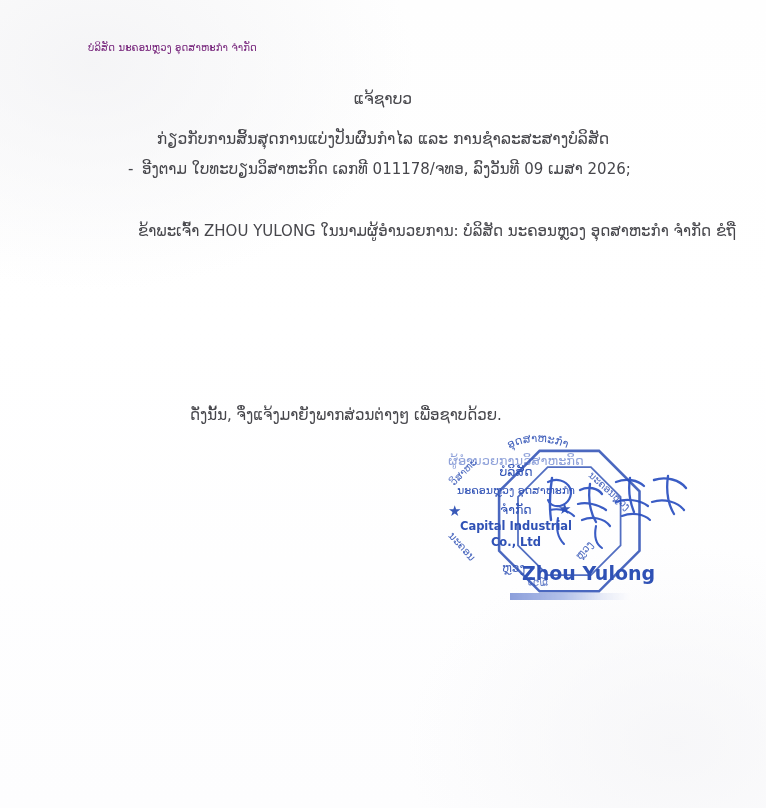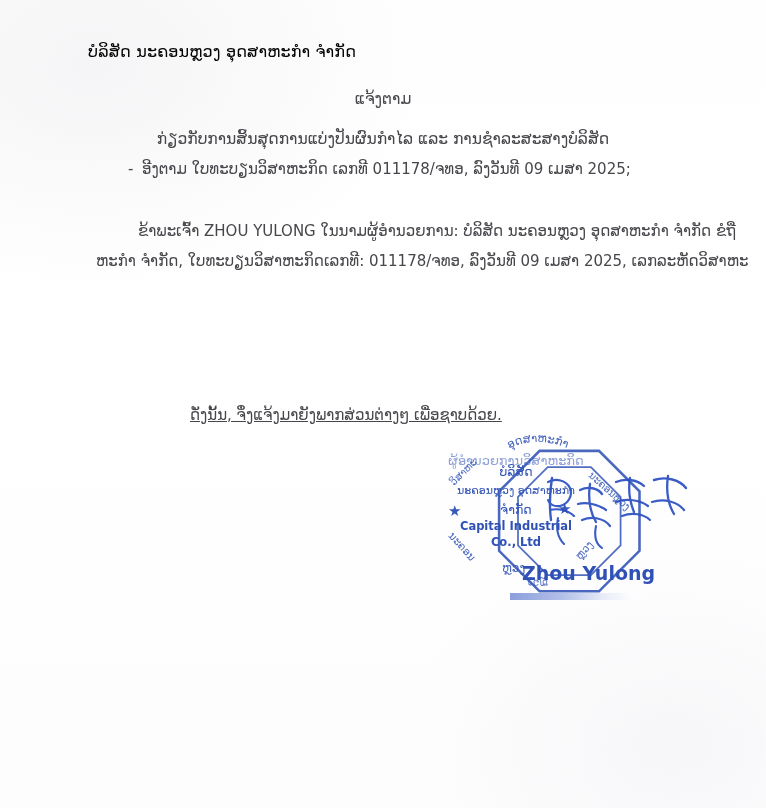--- a/index.html
+++ b/index.html
@@ -30,23 +30,23 @@
     position: absolute;
     inset: 0;
     color: #4a4a4f;
   }
 
   
   .company-line {
     position: absolute;
     left: 88px;
     top: 42px;
-    font-size: 16px;
+    font-size: 10px;
     letter-spacing: 0.15px;
-    color: #000000;
+    color: #701a75;
     white-space: nowrap;
   }
 
   
   .title-block {
     position: absolute;
     left: 0;
     top: 88px;
     width: 766px;
     text-align: center;
@@ -106,21 +106,20 @@
     left: 96px;
     top: 400px;
     width: 578px;
   }
   .closing-line {
     font-size: 15px;
     color: #46464b;
     line-height: 30px;
     padding-left: 94px;
     white-space: nowrap;
-    text-decoration: underline;
   }
 
   
   .seal-zone {
     position: absolute;
     left: 430px;
     top: 432px;
     width: 260px;
     height: 170px;
   }
@@ -154,33 +153,32 @@
 </head>
 <body>
 
 <div class="page"></div>
 
 <div class="doc">
 
   <div class="company-line">ບໍລິສັດ ນະຄອນຫຼວງ ອຸດສາຫະກຳ ຈຳກັດ</div>
 
   <div class="title-block">
-    <div class="title-main">ແຈ້ງຕາມ</div>
+    <div class="title-main">ແຈ້ຊາບວ</div>
     <div class="title-sub">ກ່ຽວກັບການສິ້ນສຸດການແບ່ງປັນຜົນກຳໄລ ແລະ ການຊຳລະສະສາງບໍລິສັດ</div>
   </div>
 
   <div class="refs">
     <div class="ref-item">
-      <span class="ref-dash">-</span><span>ອີງຕາມ ໃບທະບຽນວິສາຫະກິດ ເລກທີ 011178/ຈທອ, ລົງວັນທີ 09 ເມສາ 2025;</span>
+      <span class="ref-dash">-</span><span>ອີງຕາມ ໃບທະບຽນວິສາຫະກິດ ເລກທີ 011178/ຈທອ, ລົງວັນທີ 09 ເມສາ 2026;</span>
     </div>
   </div>
 
   <div class="body-para">
     <div class="body-line indent">ຂ້າພະເຈົ້າ ZHOU YULONG ໃນນາມຜູ້ອຳນວຍການ: ບໍລິສັດ ນະຄອນຫຼວງ ອຸດສາຫະກຳ ຈຳກັດ ຂໍຖື</div>
-    <div class="body-line">ຫະກຳ ຈຳກັດ, ໃບທະບຽນວິສາຫະກິດເລກທີ: 011178/ຈທອ, ລົງວັນທີ 09 ເມສາ 2025, ເລກລະຫັດວິສາຫະ</div>
   </div>
 
   <div class="closing">
     <div class="closing-line">ດັ່ງນັ້ນ, ຈຶ່ງແຈ້ງມາຍັງພາກສ່ວນຕ່າງໆ ເພື່ອຊາບດ້ວຍ.</div>
   </div>
 
   <div class="seal-zone">
 
     <svg class="seal-svg" width="260" height="170" viewBox="0 0 260 170">
       <defs>

